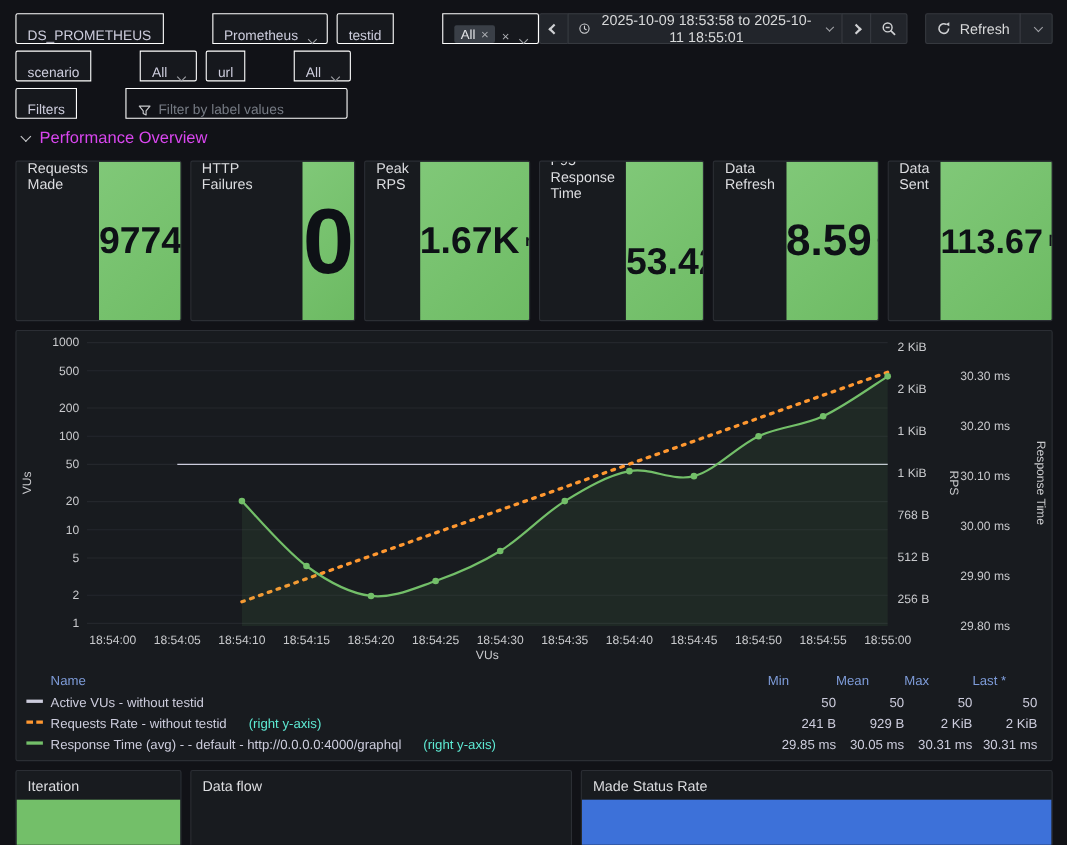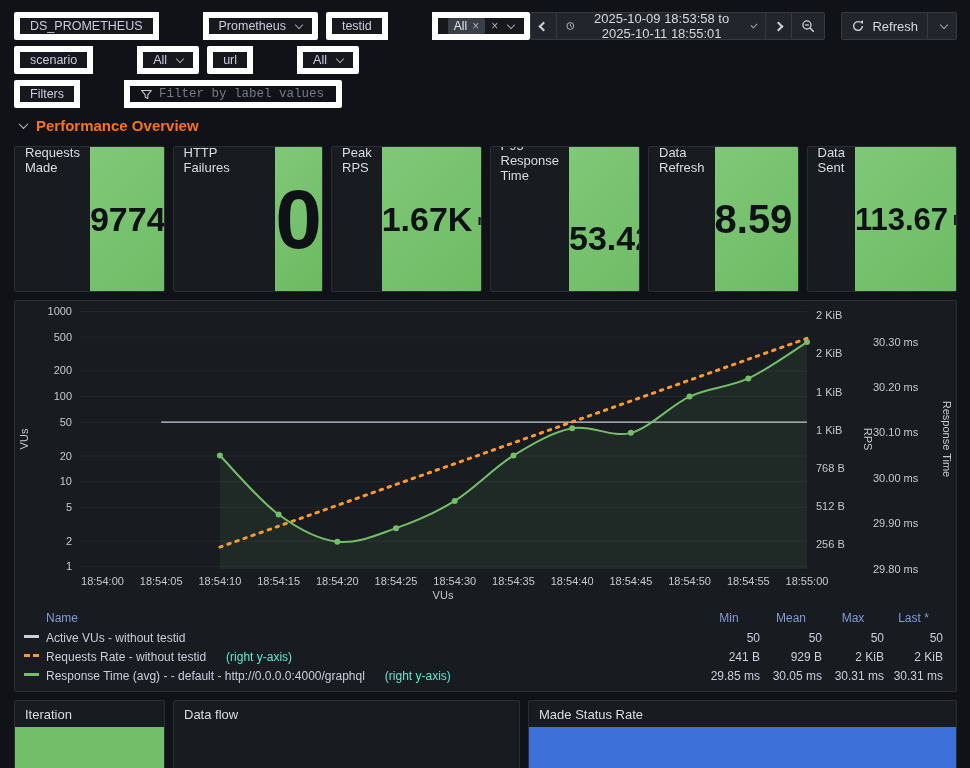--- a/index.html
+++ b/index.html
@@ -5,21 +5,21 @@
   * { box-sizing: border-box; margin: 0; padding: 0; }
   html,body { width: 970px; height: 768px; overflow: hidden; background:#111217;
     font-family:"Liberation Sans","DejaVu Sans",sans-serif; color:#ccccdc; }
   .dash { padding: 12px 13px 0 14px; }
 
   
   .trow { display:flex; align-items:center; margin-bottom:6px; }
   .trow.between { justify-content:space-between; }
   .tgroup { display:flex; align-items:center; gap:8px; }
   .ctrl { display:flex; align-items:stretch; height:28px; }
-  .seg { display:flex; align-items:center; gap:6px; padding:0 10px; border:6px solid #ffffff;
+  .seg { display:flex; align-items:flex-end; gap:6px; padding:0 10px; border:1px solid #ffffff;
          background:#16181d; font-size:12.5px; color:#ccccdc; white-space:nowrap; }
   .seg + .seg { margin-left:-1px; }
   .ctrl .seg:first-child { border-radius:2px 0 0 2px; }
   .ctrl .seg:last-child { border-radius:0 2px 2px 0;margin-left:44px; }
   .seg.value { cursor:pointer; }
   .chip { display:flex; align-items:center; gap:5px; background:#3a3f47; border-radius:2px;
           padding:1px 6px; font-size:12px; color:#e4e5e8; cursor:pointer; }
   .xglyph { color:#aeb0b5; font-size:12px; line-height:1; cursor:pointer; }
   .crt { display:inline-block; width:6px; height:6px; border-right:1.5px solid #9fa1a6;
          border-bottom:1.5px solid #9fa1a6; transform:rotate(45deg); margin:-3px 0 0 4px; }
@@ -31,47 +31,47 @@
   .btn-group + .btn-group { margin-left:8px; }
   .tbtn { display:flex; align-items:center; gap:7px; height:28px; padding:0 9px;
           background:#22252b; border:1px solid #36393f; color:#d8d9da; font-size:13px;
           font-family:inherit; cursor:pointer; }
   .btn-group .tbtn + .tbtn { margin-left:-1px; }
   .btn-group .tbtn:first-child { border-radius:2px 0 0 2px; }
   .btn-group .tbtn:last-child { border-radius:0 2px 2px 0; }
   .filters-ctrl { width:272px; }
   .filters-ctrl .seg.inputseg { flex:1; background:#111217; }
   .filters-ctrl input { flex:1; background:transparent; border:none; outline:none;
-          color:#ccccdc; font-size:12.5px; font-family:Liberation Mono, monospace; }
+          color:#ccccdc; font-size:12.5px; font-family:Liberation Sans, sans-serif; }
   .filters-ctrl input::placeholder { color:#767b84; }
   .ico { display:block; }
 
   
   .section { display:flex; align-items:center; gap:9px; margin:6px 0 10px; height:22px; cursor:pointer; }
-  .section .ttl { font-size:15px; font-weight:bold; color:#f97316; }
+  .section .ttl { font-size:15px; font-weight:normal; color:#d946ef; }
   .sec-crt { display:inline-block; width:7px; height:7px; border-right:1.5px solid #c6c7ca;
          border-bottom:1.5px solid #c6c7ca; transform:rotate(45deg) translate(-1px,-1px); margin-left:6px;}
 
   
   .panel { background:#181b1f; border:1px solid #2b2e34; border-radius:2px; }
   .ptitle { display:flex; align-items:center; height:26px; padding:0 10px; }
   .ptitle .ptxt { font-size:13px; color:#dcdde0; }
 
   
   .stats { display:flex; gap:8px; height:146px; }
   .stat { flex:1 1 0; display:flex; flex-direction:row; overflow:hidden; }
   .stat-body { flex:1; display:flex; align-items:center; justify-content:center;
                background:linear-gradient(135deg,#80c878 0%,#6cba62 100%); }
   .stat-value { font-weight:bold; color:#0e1116; line-height:1; white-space:nowrap; }
   .stat-unit { font-size:15px; font-weight:bold; color:#12161b; margin-left:5px; }
 
   
   .chart-panel { margin-top:8px; height:392px; overflow:hidden; }
   .legend { width:100%; border-collapse:collapse; font-size:12px; margin-top:5px; }
-  .legend th { font-weight:normal; color:#7e9cd9; text-align:center; padding:0 0 2px; line-height:17px; cursor:pointer;}
+  .legend th { font-weight:normal; color:#7e9cd9; text-align:left; padding:0 0 2px; line-height:17px; cursor:pointer;}
   .legend th.name { text-align:left; padding-left:31px; }
   .legend th.num, .legend td.num { width:62px; }
   .legend th.last, .legend td.last { width:72px; padding-right:13px; }
   .legend td { line-height:19px; color:#ccccdc; text-align:right; }
   .legend td.name { text-align:left; padding-left:9px; cursor:pointer; }
   .swatch { display:inline-block; width:15px; border-top:3px solid #fff; vertical-align:middle;
             margin-right:7px; position:relative; top:-2px; }
   .sfx { color:#5eead4; margin-left:20px; }
 
   

